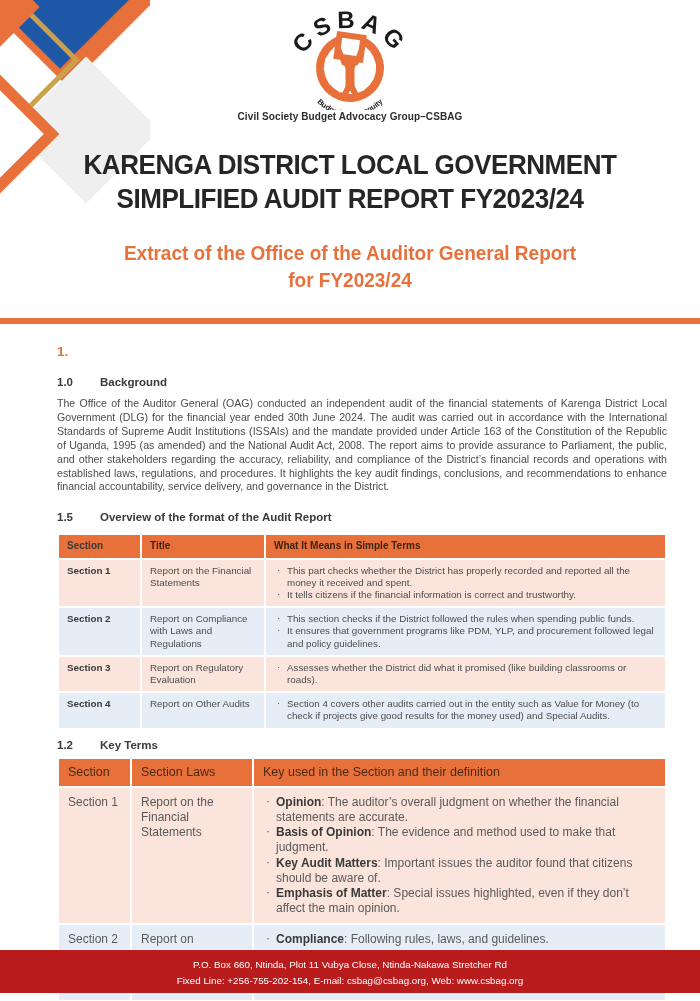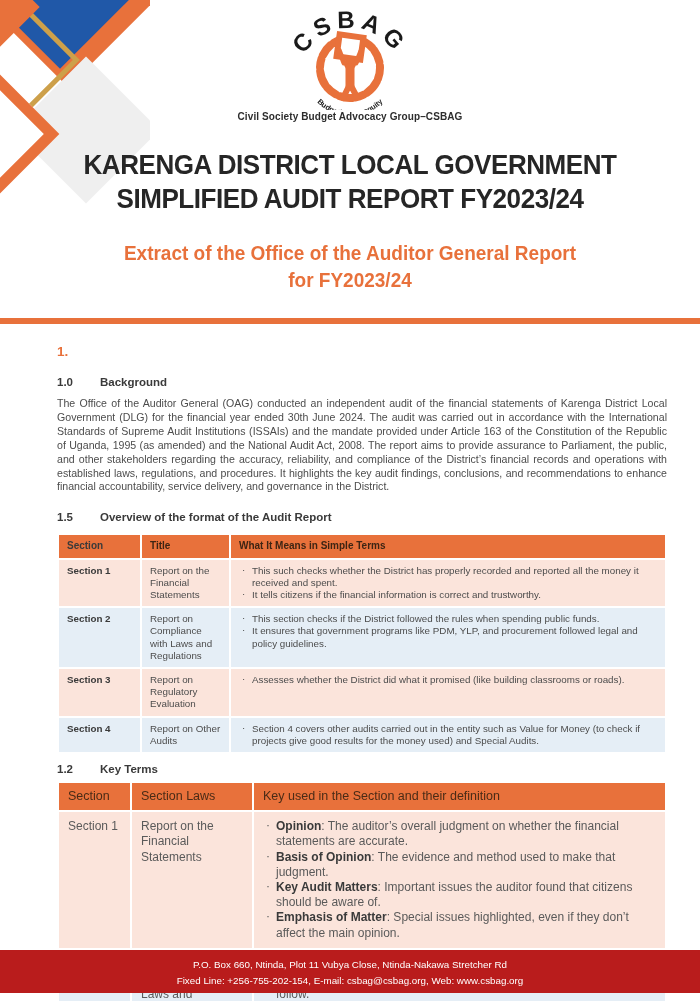--- a/index.html
+++ b/index.html
@@ -39,21 +39,21 @@
   .h-sub { color:#3a3a3a; font-weight:bold; font-size:11.5px; margin-top:17px; }
   .para { margin-top:9px; font-size:10.6px; line-height:13.9px; text-align:justify; color:#4c4c4c; }
 
   table { width:100%; border-collapse:collapse; margin-top:10px; }
   td, th { border:2px solid #ffffff; vertical-align:top; text-align:left; }
 
   .t1 { font-size:9.8px; line-height:12.2px; color:#4c4c4c; }
   .t1 th { background:#E8713B; color:#3d2413; font-size:10px; padding:5px 8px; }
   .t1 td { padding:5px 8px; }
   .t1 .c-section { width:83px; font-weight:bold; color:#3a3a3a; }
-  .t1 .c-title { width:89px; }
+  .t1 .c-title { width:124px; }
 
   .t2 { font-size:12px; line-height:15.2px; color:#5a5a5a; margin-top:6px; }
   .t2 th { background:#E8713B; color:#4a2b16; font-weight:normal; font-size:12.5px; padding:6px 9px; }
   .t2 td { padding:7px 9px; }
   .t2 .c-section { width:73px; }
   .t2 .c-title { width:122px; }
 
   .row-pink td { background:#FBE4DB; }
   .row-blue td { background:#E5EEF6; }
 
@@ -141,21 +141,21 @@
         <th class="c-section">Section</th>
         <th class="c-title">Title</th>
         <th>What It Means in Simple Terms</th>
       </tr>
     </thead>
     <tbody>
       <tr class="row-pink">
         <td class="c-section">Section 1</td>
         <td class="c-title">Report on the Financial Statements</td>
         <td>
-          <div class="bullet">This such checks whether the District has properly recorded and reported all the money it received and spent.</div>
+          <div class="bullet">This part checks whether the District has properly recorded and reported all the money it received and spent.</div>
           <div class="bullet">It tells citizens if the financial information is correct and trustworthy.</div>
         </td>
       </tr>
       <tr class="row-blue">
         <td class="c-section">Section 2</td>
         <td class="c-title">Report on Compliance with Laws and Regulations</td>
         <td>
           <div class="bullet">This section checks if the District followed the rules when spending public funds.</div>
           <div class="bullet">It ensures that government programs like PDM, YLP, and procurement followed legal and policy guidelines.</div>
         </td>

